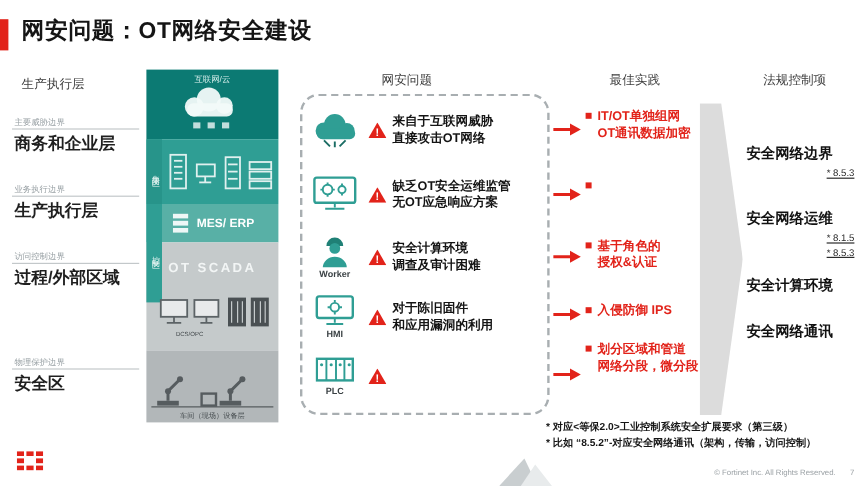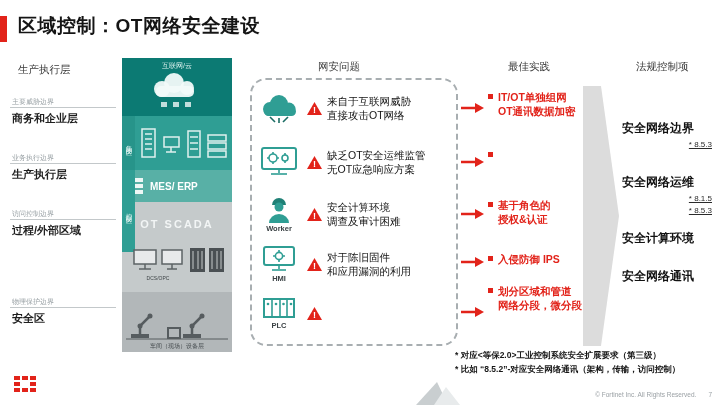--- a/index.html
+++ b/index.html
@@ -16,53 +16,53 @@
   .h-left{left:18px;top:63px;}
   .h-issues{left:318px;top:60px;}
   .h-practices{left:508px;top:60px;}
   .h-regs{left:636px;top:60px;}
 
   
   .boundary{position:absolute;left:12px;font-size:7px;color:#98A0A4;}
   .b1{top:97px}.b2{top:153px}.b3{top:209px}.b4{top:297px}
   .hline{position:absolute;left:10px;width:106px;height:0;border-top:1px solid #C3C8CA;}
   .l1{top:107px}.l2{top:163px}.l3{top:219px}.l4{top:307px}
-  .layer-label{position:absolute;left:12px;font-size:11px;font-weight:bold;color:#1f1f1f;white-space:nowrap;}
+  .layer-label{position:absolute;left:12px;font-size:14px;font-weight:bold;color:#1f1f1f;white-space:nowrap;}
   .y1{top:111px}.y2{top:167px}.y3{top:223px}.y4{top:311px}
 
   
   .tw-cloud{position:absolute;left:122px;top:58px;width:110px;height:58px;background:#0C7A73;}
   .tw-cloud-label{position:absolute;left:0;top:3px;width:100%;text-align:center;font-size:7px;color:#D9F0ED;}
   .tw-cloud svg{position:absolute;left:22px;top:14px;}
   .tw-group{position:absolute;left:122px;top:116px;width:110px;height:54px;background:#2F9E94;}
   .tw-group svg{position:absolute;left:18px;top:7px;}
   .tw-strip{position:absolute;left:122px;width:13px;display:flex;align-items:center;justify-content:center;}
   .strip1{top:116px;height:54px;background:#27948A;}
   .strip2{top:170px;height:82px;background:#2F9E94;}
   .vtext{writing-mode:vertical-rl;font-size:6.5px;color:#EAF7F5;letter-spacing:2px;}
   .tw-mes{position:absolute;left:122px;top:170px;width:110px;height:32px;background:#58B0A6;
-          display:flex;align-items:center;gap:7px;padding-left:8px;color:#ffffff;font-weight:bold;font-size:10px;}
+          display:flex;align-items:center;gap:7px;padding-left:22px;color:#ffffff;font-weight:bold;font-size:10px;}
   .tw-scada{position:absolute;left:122px;top:202px;width:110px;height:90px;background:#C5CACB;}
   .tw-lower{position:absolute;left:122px;top:292px;width:110px;height:60px;background:#B2B7B9;}
   .tw-scada-label{position:absolute;left:122px;top:218px;width:110px;text-align:center;
                   font-size:11px;font-weight:bold;color:#F2F5F5;letter-spacing:2px;}
   .tw-devices{position:absolute;left:132px;top:246px;}
   .tw-robots{position:absolute;left:126px;top:296px;}
   .tw-bottom-label{position:absolute;left:122px;top:342px;width:110px;text-align:center;font-size:6px;color:#474D50;}
 
   
   .issues-box{position:absolute;left:250px;top:78px;width:208px;height:268px;
               border:2px dashed #A8AEB1;border-radius:16px;}
   .issue{position:absolute;left:256px;width:200px;display:flex;align-items:center;gap:5px;}
   .issue1{top:88px;height:40px}.issue2{top:140px;height:44px}.issue3{top:190px;height:48px}
   .issue4{top:240px;height:48px}.issue5{top:290px;height:46px}
   .issue-icon{width:46px;display:flex;flex-direction:column;align-items:center;flex-shrink:0;}
   .issue-icon .cap{font-size:7.5px;font-weight:bold;color:#3A4144;margin-top:1px;}
   .warn{flex-shrink:0;}
-  .issue-text{display:flex;flex-direction:column;font-size:10.5px;font-weight:400;color:#141414;
+  .issue-text{display:flex;flex-direction:column;font-size:10.5px;font-weight:700;color:#141414;
               line-height:14px;white-space:nowrap;}
 
   
   .arrow{position:absolute;left:461px;}
   .a1{top:102px}.a2{top:156px}.a3{top:208px}.a4{top:256px}.a5{top:306px}
 
   
   .practice{position:absolute;left:488px;display:flex;gap:5px;align-items:flex-start;}
   .p1{top:90px}.p2{top:148px}.p3{top:198px}.p4{top:252px}.p5{top:284px}
   .bullet{width:5px;height:5px;background:#E2231A;margin-top:4px;flex-shrink:0;}
@@ -84,21 +84,21 @@
   .copyright{position:absolute;right:8px;top:391px;font-size:6.5px;color:#9BA1A5;
              display:flex;gap:12px;align-items:baseline;}
   .watermark{position:absolute;left:416px;top:379px;}
 </style>
 </head>
 <body>
 
 <div class="slide">
 
   <div class="accent-bar"></div>
-  <div class="title">区域控制：OT网络安全建设</div>
+  <div class="title">网安问题：OT网络安全建设</div>
 
   <div class="col-h h-left">生产执行层</div>
   <div class="col-h h-issues">网安问题</div>
   <div class="col-h h-practices">最佳实践</div>
   <div class="col-h h-regs">法规控制项</div>
 
   <div class="boundary b1">主要威胁边界</div>
   <div class="hline l1"></div>
   <div class="layer-label y1">商务和企业层</div>
 

